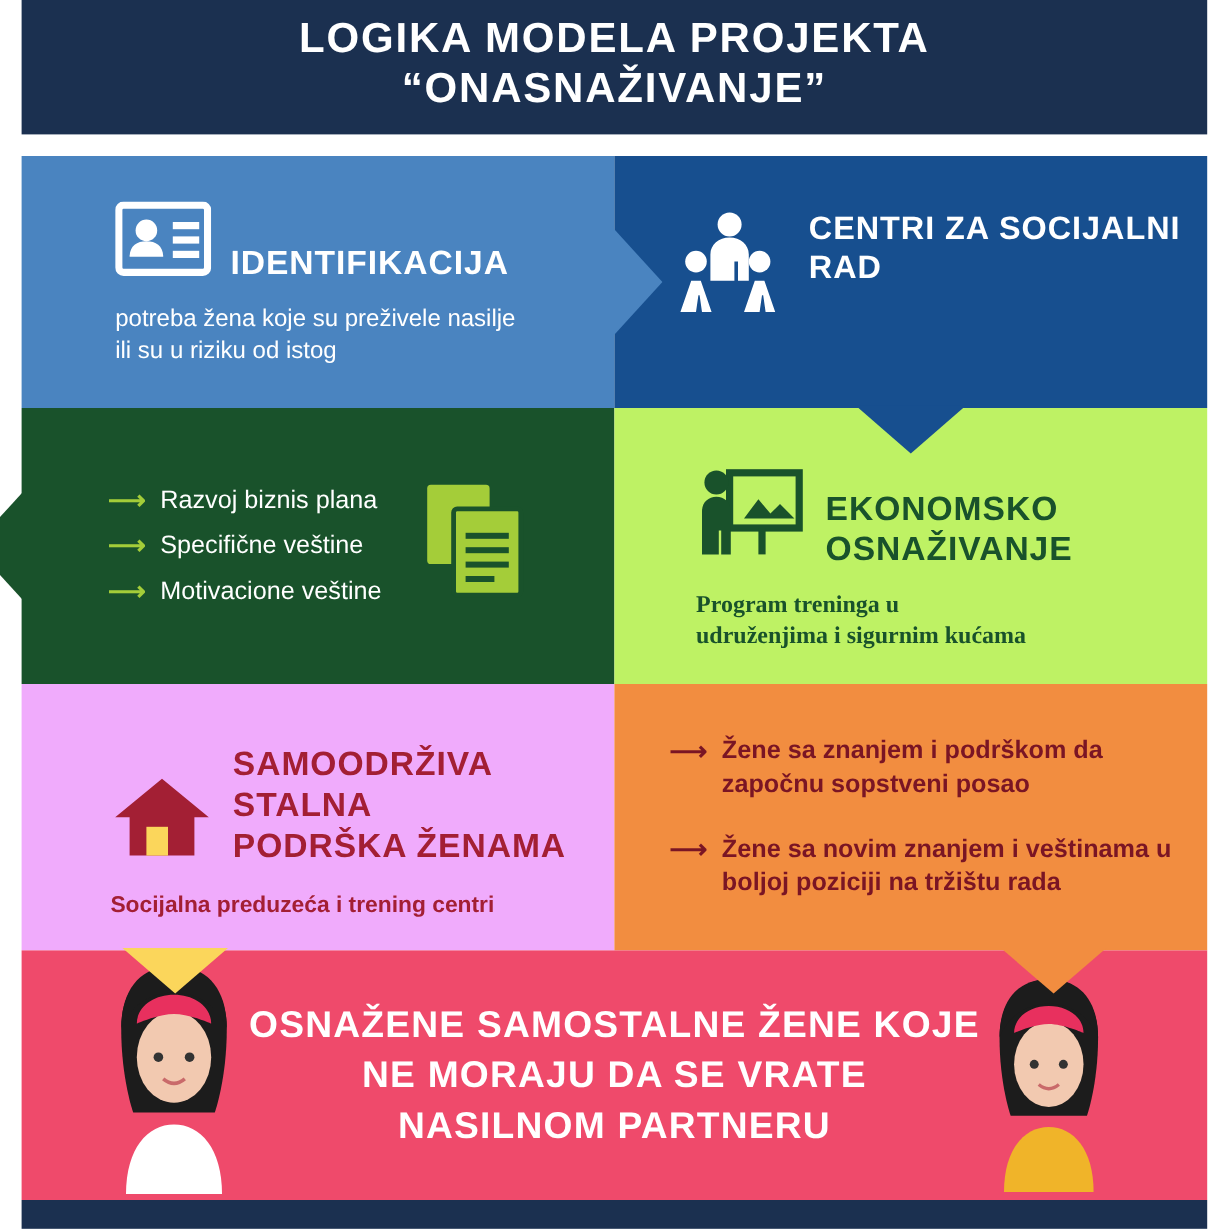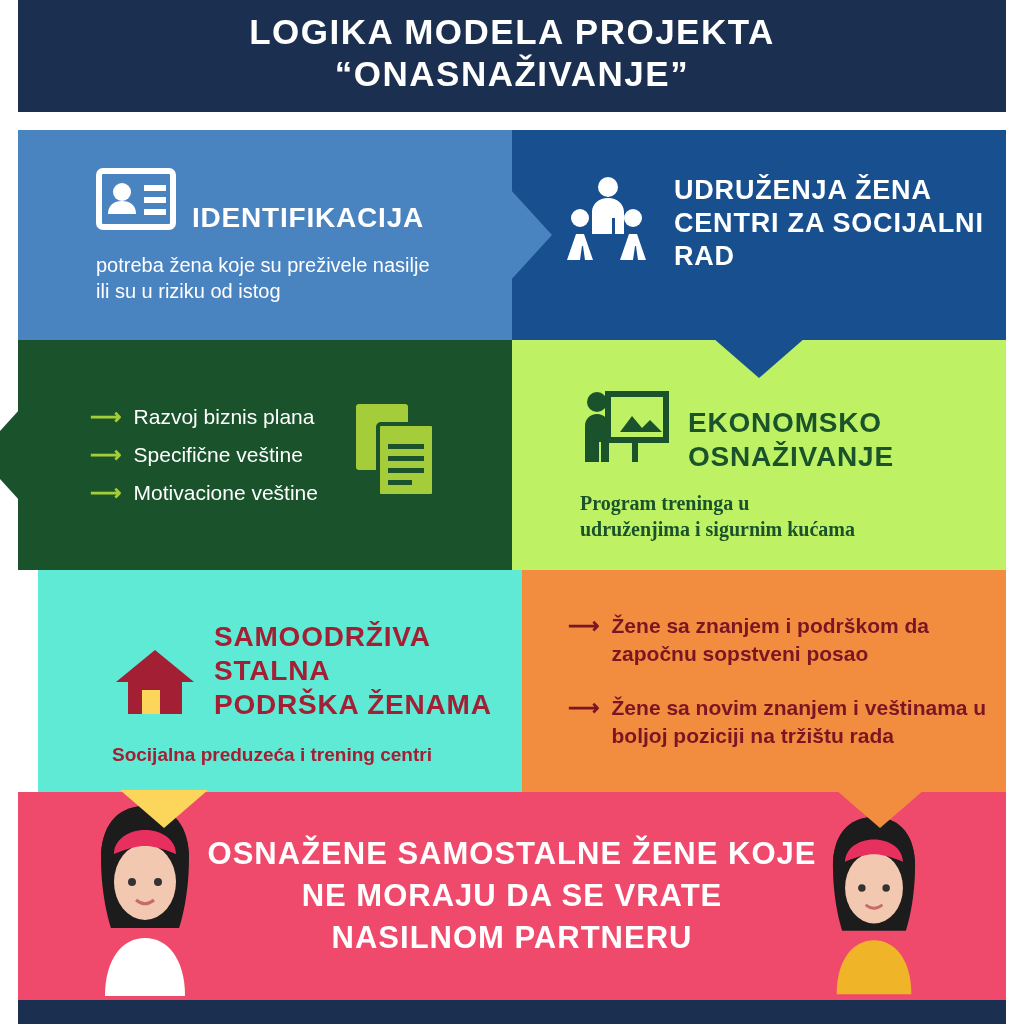--- a/index.html
+++ b/index.html
@@ -67,21 +67,21 @@
 
   .row1 { top: 130px; height: 210px; }
   .row2 { top: 340px; height: 230px; }
   .row3 { top: 570px; height: 222px; }
   .row4 { top: 792px; height: 208px; border-radius: 23px; }
 
   .c-identifikacija { width: 494px; background: #4a84c0; }
   .c-udruzenja      { width: 494px; background: #174f8f; }
   .c-skills         { width: 494px; background: #19522b; }
   .c-ekonomsko      { width: 494px; background: #bef264; }
-  .c-samoodrziva    { width: 494px; background: #5eead4; margin-left: 20px; }
+  .c-samoodrziva    { width: 494px; background: #f0abfc; }
   .c-zene           { width: 494px; background: #f28d40; }
   .c-bottom         { width: 988px; background: #ef4a6b; }
 
   
   .arrow-right {
     position: absolute;
     right: -40px;
     top: 50%;
     transform: translateY(-50%);
     width: 0; height: 0;
@@ -263,21 +263,20 @@
           <svg width="92" height="92" viewBox="0 0 92 92">
             <circle cx="46" cy="13" r="10" fill="#ffffff"></circle>
             <path d="M30 60V38c0-8 7-14 16-14s16 6 16 14v22h-9v-16h-3v16z" fill="#ffffff"></path>
             <circle cx="18" cy="44" r="9" fill="#ffffff"></circle>
             <path d="M5 86l9-26h8l9 26h-8l-2-14h-1l-2 14z" fill="#ffffff"></path>
             <circle cx="71" cy="44" r="9" fill="#ffffff"></circle>
             <path d="M58 86l9-26h8l9 26h-8l-2-14h-1l-2 14z" fill="#ffffff"></path>
           </svg>
         </span>
         <div>
-          <div class="title">UDRUŽENJA ŽENA</div>
           <div class="title">CENTRI ZA SOCIJALNI RAD</div>
         </div>
       </div>
       <div class="arrow-down-blue"></div>
     </div>
 
   </div>
 
   <div class="row row2">
 

